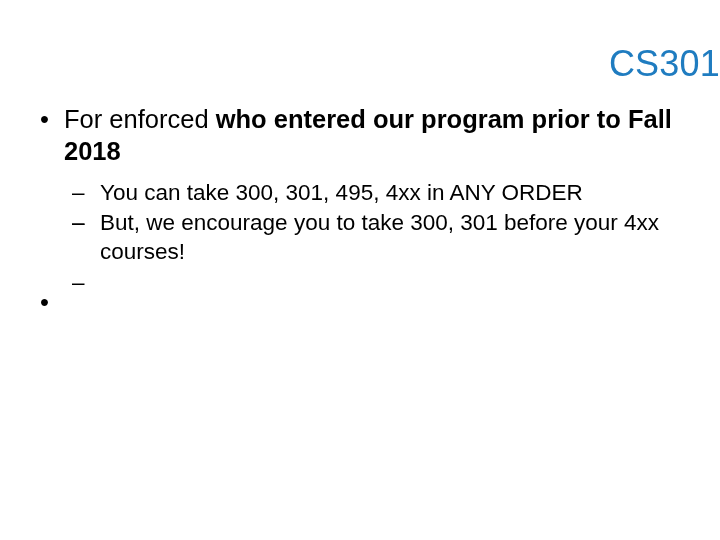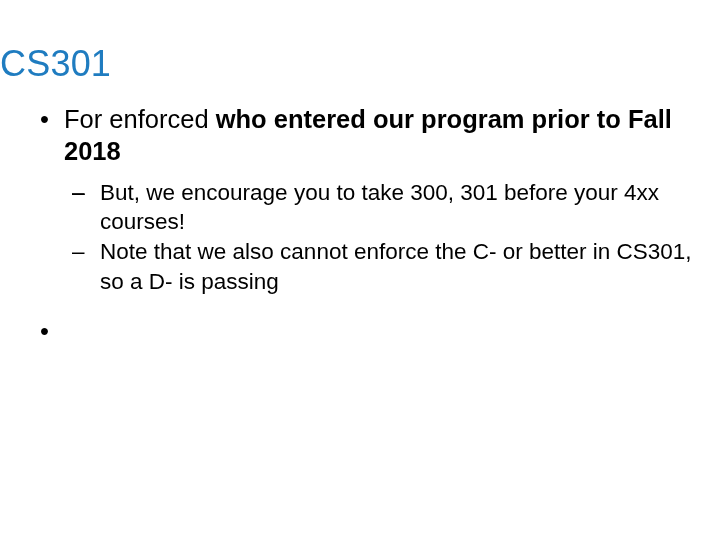--- a/index.html
+++ b/index.html
@@ -18,21 +18,21 @@
     position: relative;
     width: 720px;
     height: 540px;
     box-sizing: border-box;
   }
   .slide-title {
     position: absolute;
     top: 44px;
     left: 0;
     width: 720px;
-    text-align: left;
+    text-align: right;
     font-size: 36px;
     color: #1f7cc0;
     letter-spacing: 0.2px;
     line-height: 1.1;
   }
   .body-content {
     position: absolute;
     top: 104px;
     left: 22px;
     width: 676px;
@@ -93,31 +93,31 @@
   <div class="body-content">
     <ul class="level1">
 
       <li>
         <span class="bullet">•</span>
         <span>For enforced </span><span class="bold">who entered our program prior to Fall 2018</span>
 
         <ul class="level2">
           <li>
             <span class="dash">–</span>
+            <span>You can take 300, 301, 495, 4xx in ANY ORDER</span>
           </li>
           <li>
             <span class="dash">–</span>
           </li>
           <li>
             <span class="dash">–</span>
             <span>But, we encourage you to take 300, 301 before your 4xx courses!</span>
           </li>
           <li>
             <span class="dash">–</span>
-            <span>Note that we also cannot enforce the C- or better in CS301, so a D- is passing</span>
           </li>
         </ul>
       </li>
 
       <li class="spacer-item" style="padding-left:0;">
         <div class="spacer-block"></div>
       </li>
 
       <li>
         <span class="bullet">•</span>

